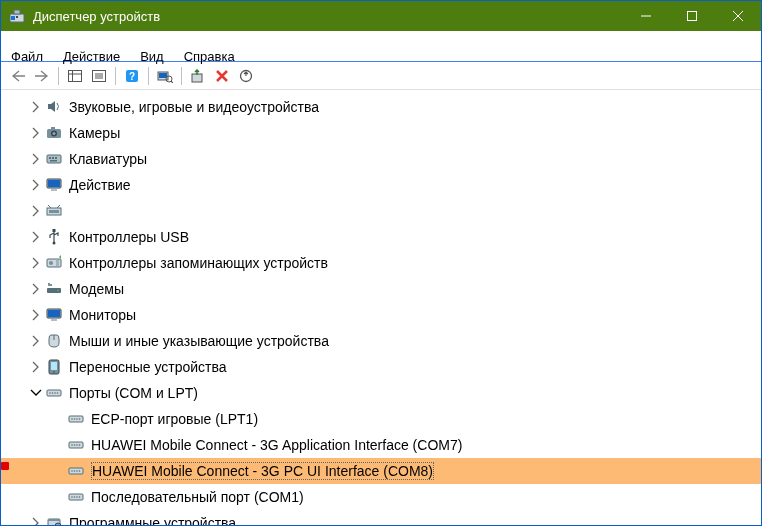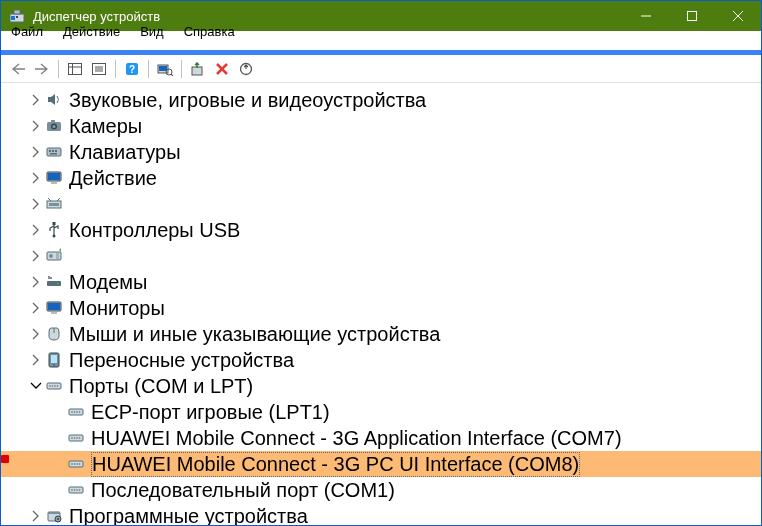--- a/index.html
+++ b/index.html
@@ -3,34 +3,34 @@
 <meta charset="utf-8">
 <style>
   * { box-sizing: border-box; }
   html, body { margin: 0; padding: 0; font-family: "Segoe UI", Tahoma, sans-serif; font-size: 13px; background: #fff; color: #000; }
   .window { width: 762px; height: 526px; border: 1px solid #0a5ec9; display: flex; flex-direction: column; overflow: hidden; position: relative; }
   .titlebar { background: #4d7c0f; color: #fff; height: 30px; display: flex; align-items: center; }
   .titlebar .app-icon { width: 16px; height: 16px; margin: 0 8px; display: inline-flex; align-items: center; justify-content: center; }
   .titlebar .title { flex: 1; font-size: 13px; }
   .titlebar .win-controls { display: flex; height: 100%; }
   .titlebar .win-btn { width: 46px; display: flex; align-items: center; justify-content: center; cursor: default; }
-  .menubar { height: 24px; display: flex; align-items: flex-end; padding: 8px 0; border-bottom: 5px solid #3b82f6; }
+  .menubar { height: 24px; display: flex; align-items: flex-start; padding: 15px 0; border-bottom: 1px solid #3b82f6; }
   .menubar .menu-item { padding: 3px 10px; cursor: default; font-size: 13px; }
   .toolbar { height: 28px; display: flex; align-items: center; padding: 2px 6px; gap: 2px; border-bottom: 1px solid #e0e0e0; }
   .toolbar .tb-btn { width: 22px; height: 22px; display: flex; align-items: center; justify-content: center; cursor: default; border: 1px solid transparent; }
   .toolbar .sep { width: 1px; height: 18px; background: #c0c0c0; margin: 0 3px; }
   .content { flex: 1; overflow-y: scroll; overflow-x: hidden; position: relative; }
   .tree { padding: 4px 0 4px 0; }
   .node { display: flex; align-items: center; height: 26px; padding-left: 0; cursor: default; position: relative; }
   .node.selected { background: #fdba74; }
   .node.selected .node-label { border: 1px dotted #666; margin: -1px 0; }
   .indent { display: inline-block; height: 1px; }
   .expander { width: 14px; height: 14px; display: inline-flex; align-items: center; justify-content: center; margin-right: 2px; }
   .node-icon { width: 18px; height: 16px; display: inline-flex; align-items: center; justify-content: center; margin-right: 6px; }
-  .node-label { font-size: 20px; white-space: nowrap; }
+  .node-label { font-size: 14px; white-space: nowrap; }
   
   .content::-webkit-scrollbar { width: 17px; background: #f0f0f0; }
   .content::-webkit-scrollbar-thumb { background: #c2c2c2; }
   .content::-webkit-scrollbar-button { background: #f0f0f0; height: 17px; }
   
   .red-mark { position: absolute; left: 0px; top: 372px; width: 8px; height: 8px; background: #e40000; border-radius: 1px; z-index: 5; }
 </style>
 </head>
 <body>
 
@@ -223,20 +223,21 @@
           <span class="expander">
             <svg width="12" height="12" viewBox="0 0 12 12">
               <use href="#ic-chevron-right"></use>
             </svg>
           </span>
           <span class="node-icon">
             <svg width="16" height="16" viewBox="0 0 16 16">
               <use href="#ic-storage"></use>
             </svg>
           </span>
+          <span class="node-label">Контроллеры запоминающих устройств</span>
         </div>
         <div class="node">
           <span class="indent" style="width: 28px;"></span>
           <span class="expander">
             <svg width="12" height="12" viewBox="0 0 12 12">
               <use href="#ic-chevron-right"></use>
             </svg>
           </span>
           <span class="node-icon">
             <svg width="16" height="16" viewBox="0 0 16 16">

